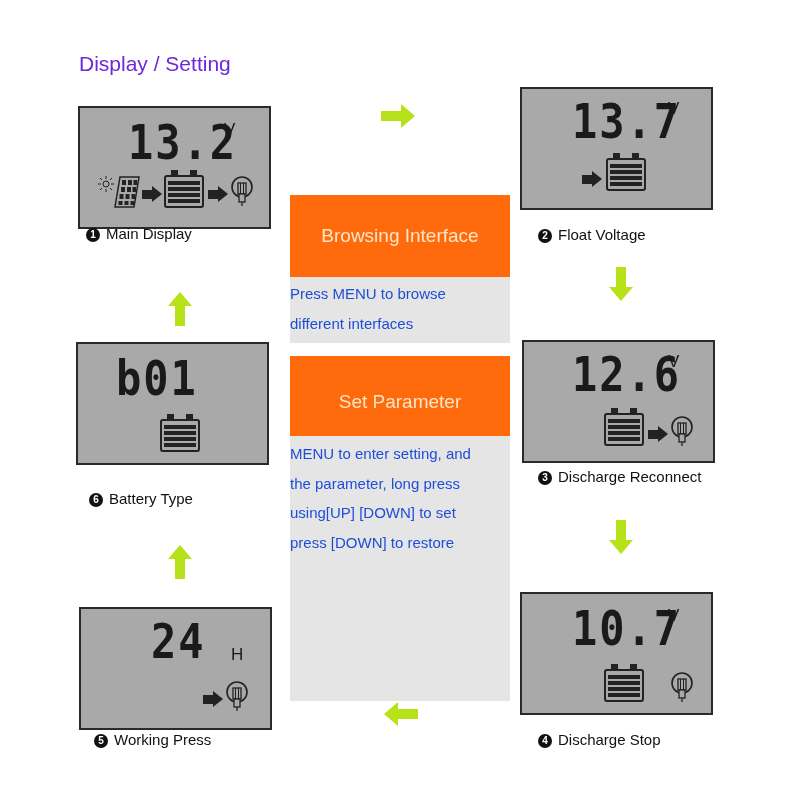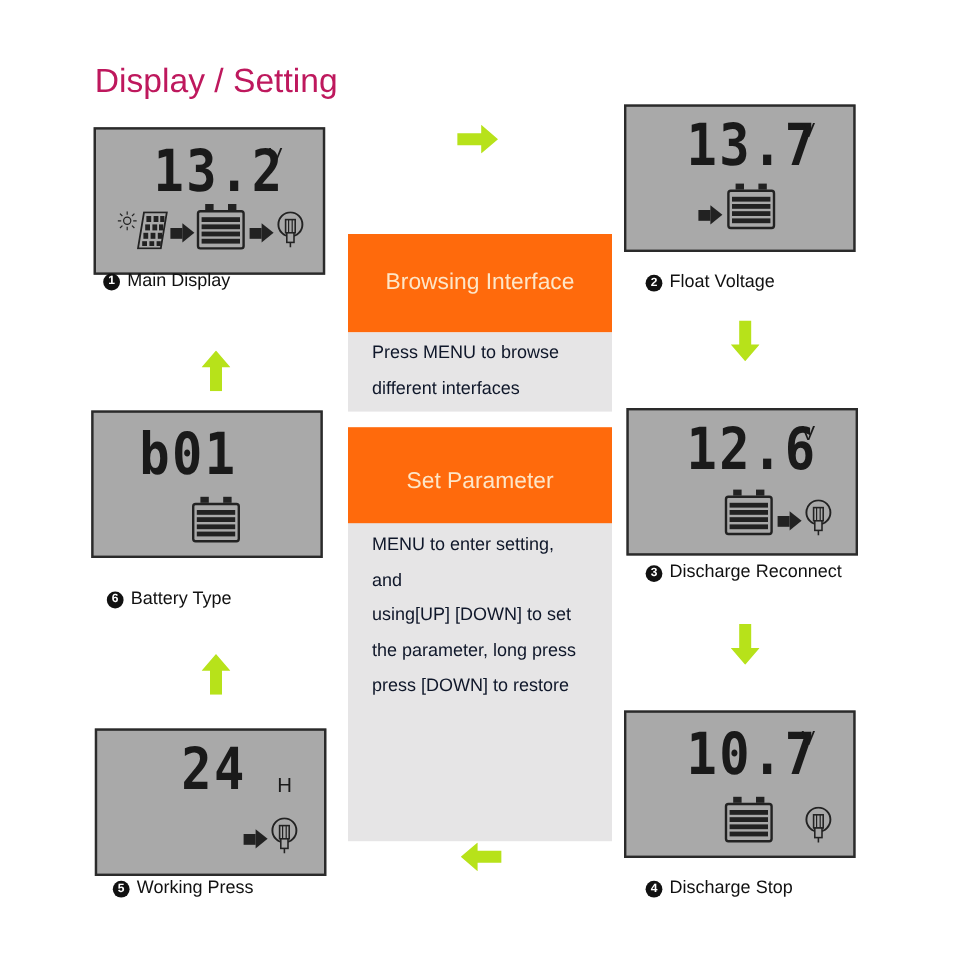--- a/index.html
+++ b/index.html
@@ -1,30 +1,30 @@
 <!DOCTYPE html>
 <html><head>
 <meta charset="utf-8">
 <style>
   * { box-sizing: border-box; margin: 0; padding: 0; }
   body { width: 800px; height: 800px; background: #ffffff; position: relative; overflow: hidden;
          font-family: "Liberation Sans", sans-serif; color: #111; }
   .abs { position: absolute; }
-  .title { left: 79px; top: 52px; font-size: 28px; color: #be185d; }
+  .title { left: 79px; top: 52px; font-size: 21px; color: #6d28d9; }
   .lcd { position: absolute; width: 193px; height: 123px; background: #a9a9a9; border: 2px solid #2a2a2a; }
   .lcd .digits { position: absolute; font-family: "DejaVu Sans Mono", monospace; font-size: 42px; color: #1a1a1a;
                  letter-spacing: 2px; font-weight: bold; transform: scaleY(1.15); transform-origin: top left; }
   .lcd .unit { position: absolute; font-size: 17px; color: #1a1a1a; }
   .caption { position: absolute; font-size: 15px; color: #111; white-space: nowrap; }
   .caption .num { display: inline-block; width: 14px; height: 14px; border-radius: 50%; background: #111; color: #fff;
                   font-size: 10px; font-weight: bold; text-align: center; line-height: 14px; margin-right: 6px; vertical-align: 1px; }
   .panel-head { position: absolute; left: 290px; width: 220px; background: #ff6a0c; color: #fde6c8; font-size: 19px;
                 display: flex; align-items: center; justify-content: center; }
-  .panel-body { position: absolute; left: 290px; width: 220px; background: #e6e5e6; font-size: 15px; color: #0f172a;
-                padding: 0 20px; line-height: 29.5px; }
+  .panel-body { position: absolute; left: 290px; width: 220px; background: #e6e5e6; font-size: 15px; color: #1d4ed8;
+                padding: 0 0; line-height: 29.5px; }
   .icon-batt { position: absolute; width: 40px; height: 38px; }
   .icon-batt .shell { position: absolute; left: 0; top: 5px; width: 40px; height: 33px; border: 2px solid #222; border-radius: 3px; background: #a9a9a9; }
   .icon-batt .term { position: absolute; top: 0; width: 7px; height: 5px; background: #222; }
   .icon-batt .bar { position: absolute; left: 4px; width: 32px; height: 4px; background: #222; }
   .arrow-blk { position: absolute; width: 20px; height: 16px; }
   .arrow-blk::before { content: ""; position: absolute; left: 0; top: 4px; width: 10px; height: 9px; background: #222; }
   .arrow-blk::after { content: ""; position: absolute; left: 10px; top: 0; border-left: 10px solid #222; border-top: 8px solid transparent; border-bottom: 8px solid transparent; }
   .bulb { position: absolute; width: 24px; height: 32px; }
   .green { position: absolute; }
 </style>
@@ -193,22 +193,22 @@
 </div>
 
 <div class="panel-head" style="top:195px;height:82px;">Browsing Interface</div>
 <div class="panel-body" style="top:277px;height:66px;padding-top:2px;">
   <div>Press MENU  to browse</div>
   <div>different  interfaces</div>
 </div>
 <div class="panel-head" style="top:356px;height:92px;">Set Parameter</div>
 <div class="panel-body" style="top:436px;height:265px;padding-top:3px;">
   <div>MENU to enter setting, and</div>
+  <div>the parameter,  long press</div>
   <div>using[UP] [DOWN] to set</div>
-  <div>the parameter,  long press</div>
   <div>press [DOWN] to restore</div>
 </div>
 
 <svg class="green" style="left:381px;top:104px;" width="34" height="24" viewBox="0 0 34 24">
   <polygon points="0,7 20,7 20,0 34,12 20,24 20,17 0,17" fill="#b7e21a"></polygon>
 </svg>
 <svg class="green" style="left:609px;top:267px;" width="24" height="34" viewBox="0 0 24 34">
   <polygon points="7,0 17,0 17,20 24,20 12,34 0,20 7,20" fill="#b7e21a"></polygon>
 </svg>
 <svg class="green" style="left:609px;top:520px;" width="24" height="34" viewBox="0 0 24 34">

